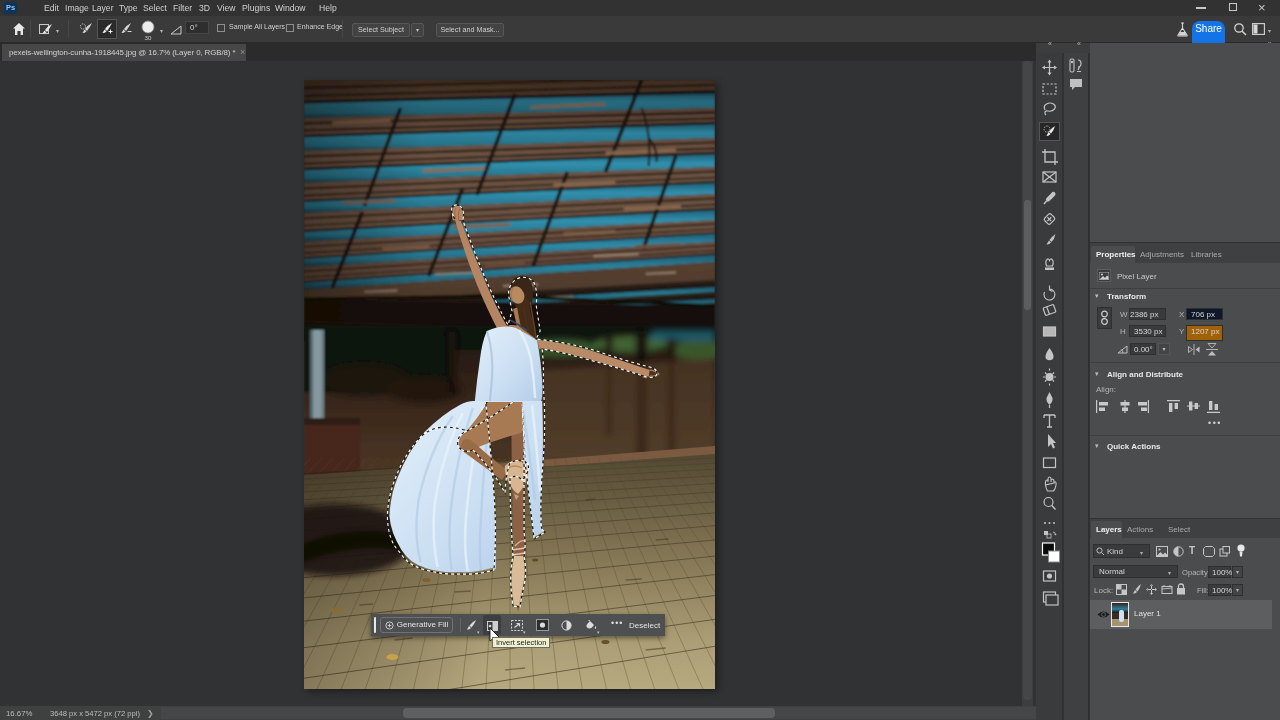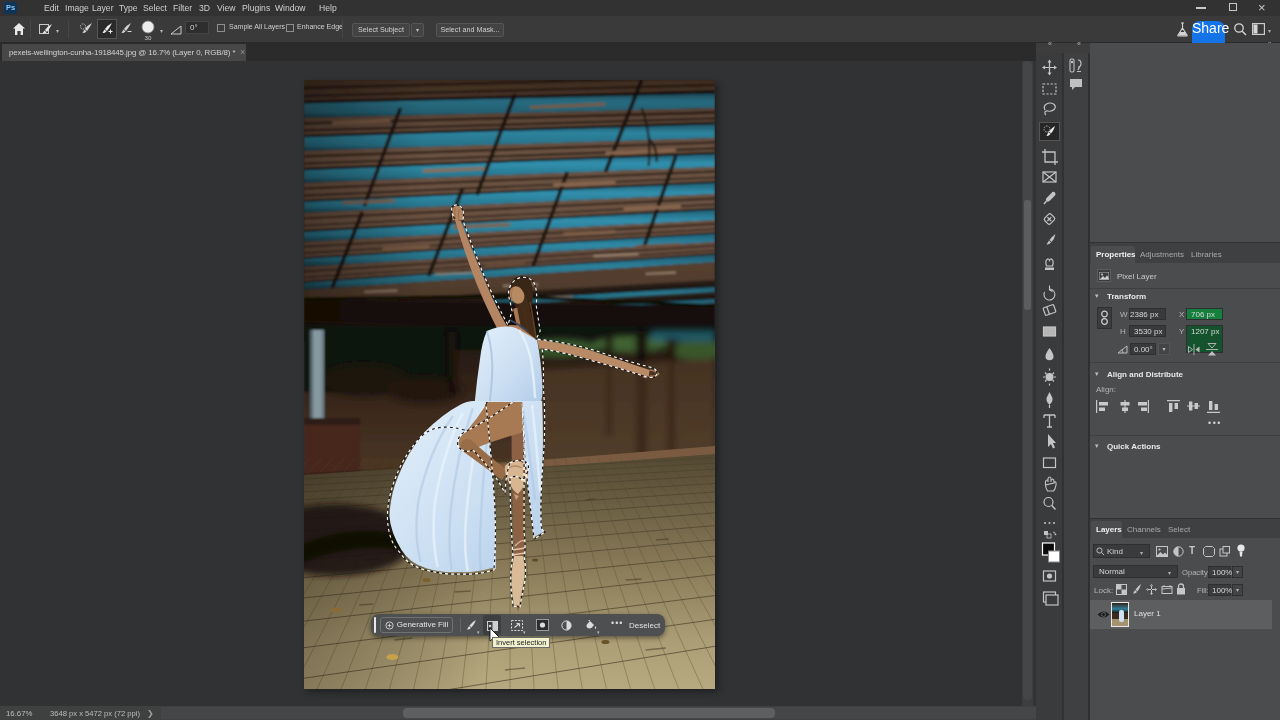--- a/index.html
+++ b/index.html
@@ -86,21 +86,21 @@
     <div class="abs" style="left:342px;top:20px;width:1px;height:18px;background:#474747;"></div>
 
     <div class="abs" style="left:352px;top:23px;width:58px;height:14px;background:#434344;border:1px solid #565657;border-radius:2px;text-align:center;line-height:12px;white-space:nowrap;">Select Subject</div>
     <div class="abs" style="left:411px;top:23px;width:13px;height:14px;background:#434344;border:1px solid #565657;border-radius:2px;color:#c0c0c0;font-size:6px;text-align:center;line-height:12px;">▾</div>
     <div class="abs" style="left:436px;top:23px;width:68px;height:14px;background:#434344;border:1px solid #565657;border-radius:2px;text-align:center;line-height:12px;white-space:nowrap;">Select and Mask...</div>
 
     <svg class="abs" style="left:1176px;top:22px;" width="13" height="15" viewBox="0 0 13 15">
         <path d="M5 1 h3 M6.5 1 v5 L11 13 Q11.5 14 10.5 14 L2.5 14 Q1.5 14 2 13 L6.5 6" fill="none" stroke="#d5d5d5" stroke-width="1.1"></path>
         <path d="M4 10 h5 L10.5 13.5 h-8 Z" fill="#d5d5d5"></path>
       </svg>
-    <div class="abs" style="left:1192px;top:21px;width:33px;height:29px;background:#1473e6;border-radius:8px;color:#fff;font-size:14px;text-align:center;line-height:15px;">Share</div>
+    <div class="abs" style="left:1192px;top:21px;width:33px;height:29px;background:#1473e6;border-radius:8px;color:#fff;font-size:10px;text-align:center;line-height:15px;">Share</div>
     <svg class="abs" style="left:1233px;top:22px;" width="14" height="14" viewBox="0 0 14 14">
         <circle cx="6" cy="6" r="4.2" fill="none" stroke="#d5d5d5" stroke-width="1.3"></circle>
         <path d="M9.2 9.2 L13 13" stroke="#d5d5d5" stroke-width="1.4"></path>
       </svg>
     <svg class="abs" style="left:1252px;top:23px;" width="13" height="12" viewBox="0 0 13 12">
         <rect x="0.6" y="0.6" width="11.8" height="10.8" fill="none" stroke="#d5d5d5" stroke-width="1.1"></rect>
         <rect x="1.5" y="1.5" width="4" height="9" fill="#d5d5d5"></rect>
       </svg>
     <div class="abs" style="left:1268px;top:27px;color:#b0b0b0;font-size:6px;">▾</div>
   </div>
@@ -394,21 +394,21 @@
       </g>
       <g fill="none">
       <g>
             <path d="M150,139 Q145,130 148,126 Q153,123 157,128 Q160,133 158,140 Q169,171 179,195 Q190,221 203,245 L207,231 L205,221 Q201,210 208,202 Q217,193 228,201 Q233,210 231,225 L235,251 L231,259 Q260,262 288,270 Q317,280 344,287 Q352,289 351,294 Q350,299 341,297 Q313,288 284,280 Q257,272 237,269 Q239,288 238,306 Q241,340 238,380 Q235,420 236,440 Q235,450 240,452 L229,459 Q224,417 220,382 Q218,350 217,324 L219,360 L219,452 Q221,467 219,477 Q222,492 219,505 Q216,519 215,527 L208,526 Q205,505 206,490 Q207,480 208,477 Q205,430 205,398 Q211,394 217,400 Q225,392 223,384 Q216,377 205,383 Q201,393 200,413 Q188,390 168,370 Q159,374 153,366 Q152,356 160,352 Q186,338 208,322 M160,350 Q132,342 117,356 Q100,374 91,398 Q83,418 83,438 Q84,462 96,473 Q104,486 121,490 Q140,495 156,494 Q172,495 189,490 Q192,452 189,412 Q186,370 181,324" stroke="#1a1a1a" stroke-width="1.1" stroke-dasharray="3 3"></path>
             <path d="M150,139 Q145,130 148,126 Q153,123 157,128 Q160,133 158,140 Q169,171 179,195 Q190,221 203,245 L207,231 L205,221 Q201,210 208,202 Q217,193 228,201 Q233,210 231,225 L235,251 L231,259 Q260,262 288,270 Q317,280 344,287 Q352,289 351,294 Q350,299 341,297 Q313,288 284,280 Q257,272 237,269 Q239,288 238,306 Q241,340 238,380 Q235,420 236,440 Q235,450 240,452 L229,459 Q224,417 220,382 Q218,350 217,324 L219,360 L219,452 Q221,467 219,477 Q222,492 219,505 Q216,519 215,527 L208,526 Q205,505 206,490 Q207,480 208,477 Q205,430 205,398 Q211,394 217,400 Q225,392 223,384 Q216,377 205,383 Q201,393 200,413 Q188,390 168,370 Q159,374 153,366 Q152,356 160,352 Q186,338 208,322 M160,350 Q132,342 117,356 Q100,374 91,398 Q83,418 83,438 Q84,462 96,473 Q104,486 121,490 Q140,495 156,494 Q172,495 189,490 Q192,452 189,412 Q186,370 181,324" stroke="#ffffff" stroke-width="1.1" stroke-dasharray="3 3" stroke-dashoffset="3"></path>
           </g>
       </g>
     </svg>
   </div>
 
-  <div class="abs" id="ctxbar" style="left:371px;top:614px;width:294px;height:22px;background:#4d4f50;border-radius:8px;box-shadow:0 2px 5px rgba(0,0,0,0.45);">
+  <div class="abs" id="ctxbar" style="left:371px;top:614px;width:294px;height:22px;background:#4d4f50;border-radius:0;box-shadow:0 2px 5px rgba(0,0,0,0.45);">
     <div class="abs" style="left:3px;top:3px;width:2px;height:16px;background:#e8e8e8;border-radius:1px;"></div>
     <div class="abs" style="left:9px;top:3px;width:73px;height:16px;border:1px solid #6f7172;border-radius:3px;color:#e4e4e4;font-size:8px;line-height:14px;text-align:center;">
       <svg class="abs" style="left:4px;top:3px;" width="9" height="9" viewBox="0 0 10 10">
           <circle cx="5" cy="5" r="4" fill="none" stroke="#d8d8d8" stroke-width="1"></circle>
           <path d="M5 2.2 L5.6 4.4 L7.8 5 L5.6 5.6 L5 7.8 L4.4 5.6 L2.2 5 L4.4 4.4 Z" fill="#d8d8d8"></path>
         </svg>
       <span style="margin-left:12px;">Generative Fill</span>
     </div>
     <div class="abs" style="left:89px;top:4px;width:1px;height:14px;background:#626465;"></div>
 
@@ -592,25 +592,25 @@
     <div class="abs" style="left:5px;top:50px;color:#bdbdbd;font-size:7px;">▾</div>
     <div class="abs" style="left:17px;top:50px;color:#e8e8e8;font-weight:bold;">Transform</div>
     <div class="abs" style="left:7px;top:65px;width:15px;height:22px;background:#3b3c3d;border:1px solid #2f3030;"></div>
     <svg class="abs" style="left:10px;top:68px;" width="9" height="16" viewBox="0 0 9 16">
         <circle cx="4.5" cy="4" r="2.8" fill="none" stroke="#cfcfcf" stroke-width="1.2"></circle>
         <circle cx="4.5" cy="11.5" r="2.8" fill="none" stroke="#cfcfcf" stroke-width="1.2"></circle>
       </svg>
     <span class="abs" style="left:30px;top:68px;color:#b5b5b5;">W</span>
     <div class="abs" style="left:39px;top:66px;width:37px;height:12px;background:#393a3b;border:1px solid #2e2f30;line-height:11px;color:#d6d6d6;">2386 px</div>
     <span class="abs" style="left:89px;top:68px;color:#b5b5b5;">X</span>
-    <div class="abs" style="left:96px;top:66px;width:37px;height:12px;background:#15803d;border:1px solid #2e2f30;line-height:11px;padding-left:4px;color:#d6d6d6;">706 px</div>
+    <div class="abs" style="left:96px;top:66px;width:37px;height:12px;background:#0f172a;border:1px solid #2e2f30;line-height:11px;padding-left:4px;color:#d6d6d6;">706 px</div>
     <span class="abs" style="left:30px;top:85px;color:#b5b5b5;">H</span>
     <div class="abs" style="left:39px;top:83px;width:37px;height:12px;background:#393a3b;border:1px solid #2e2f30;line-height:11px;padding-left:4px;color:#d6d6d6;">3530 px</div>
     <span class="abs" style="left:89px;top:85px;color:#b5b5b5;">Y</span>
-    <div class="abs" style="left:96px;top:83px;width:37px;height:28px;background:#14532d;border:1px solid #2e2f30;line-height:11px;padding-left:4px;color:#d6d6d6;">1207 px</div>
+    <div class="abs" style="left:96px;top:83px;width:37px;height:16px;background:#a16207;border:1px solid #2e2f30;line-height:11px;padding-left:4px;color:#d6d6d6;">1207 px</div>
 
     <svg class="abs" style="left:27px;top:103px;" width="11" height="9" viewBox="0 0 11 9">
         <path d="M1 8 H10 L10 1 Z" fill="none" stroke="#bdbdbd" stroke-width="1"></path>
         <path d="M6 8 Q6 5.5 4.2 4.5" fill="none" stroke="#bdbdbd" stroke-width="0.9"></path>
       </svg>
     <div class="abs" style="left:40px;top:101px;width:26px;height:12px;background:#393a3b;border:1px solid #2e2f30;line-height:11px;padding-left:3px;color:#d6d6d6;">0.00°</div>
     <div class="abs" style="left:68px;top:101px;width:12px;height:12px;background:#434445;border:1px solid #555;color:#bdbdbd;font-size:6px;text-align:center;line-height:11px;">▾</div>
     <svg class="abs" style="left:98px;top:102px;" width="12" height="11" viewBox="0 0 12 11">
         <path d="M6 0 V11" stroke="#bdbdbd" stroke-width="0.9"></path>
         <path d="M0.5 2.5 L4.5 5.5 L0.5 8.5 Z" fill="none" stroke="#bdbdbd" stroke-width="0.9"></path>
@@ -649,21 +649,21 @@
     <div class="abs" style="left:118px;top:176px;color:#d0d0d0;font-size:9px;letter-spacing:1.5px;">•••</div>
     <div class="abs" style="left:0;top:193px;width:190px;height:1px;background:#3e3f40;"></div>
 
     <div class="abs" style="left:5px;top:200px;color:#bdbdbd;font-size:7px;">▾</div>
     <div class="abs" style="left:17px;top:200px;color:#e8e8e8;font-weight:bold;">Quick Actions</div>
   </div>
   <div class="abs" id="panelLayers" style="left:1090px;top:478px;width:190px;height:242px;background:#4b4c4d;font-size:8px;color:#c9c9c9;margin-top:40px;">
     <div class="abs" style="left:0;top:0;width:190px;height:20px;background:#3f4041;border-top:1px solid #323233;"></div>
     <div class="abs" style="left:1px;top:3px;width:31px;height:17px;background:#4b4c4d;border-radius:2px 2px 0 0;"></div>
     <div class="abs" style="left:6px;top:7px;color:#f0f0f0;font-weight:bold;">Layers</div>
-    <div class="abs" style="left:37px;top:7px;color:#a9a9a9;">Channels</div>
+    <div class="abs" style="left:37px;top:7px;color:#a9a9a9;">Actions</div>
     <div class="abs" style="left:78px;top:7px;color:#a9a9a9;">Select</div>
 
     <div class="abs" style="left:3px;top:26px;width:57px;height:14px;background:#3a3b3c;border:1px solid #2e2f30;"></div>
     <svg class="abs" style="left:6px;top:29px;" width="9" height="9" viewBox="0 0 9 9">
         <circle cx="3.5" cy="3.5" r="2.6" fill="none" stroke="#c0c0c0" stroke-width="1"></circle>
         <path d="M5.5 5.5 L8 8" stroke="#c0c0c0" stroke-width="1"></path>
       </svg>
     <div class="abs" style="left:17px;top:29px;color:#d0d0d0;">Kind</div>
     <div class="abs" style="left:50px;top:31px;color:#b0b0b0;font-size:6px;">▾</div>
     <svg class="abs" style="left:66px;top:28px;" width="12" height="11" viewBox="0 0 12 11">

